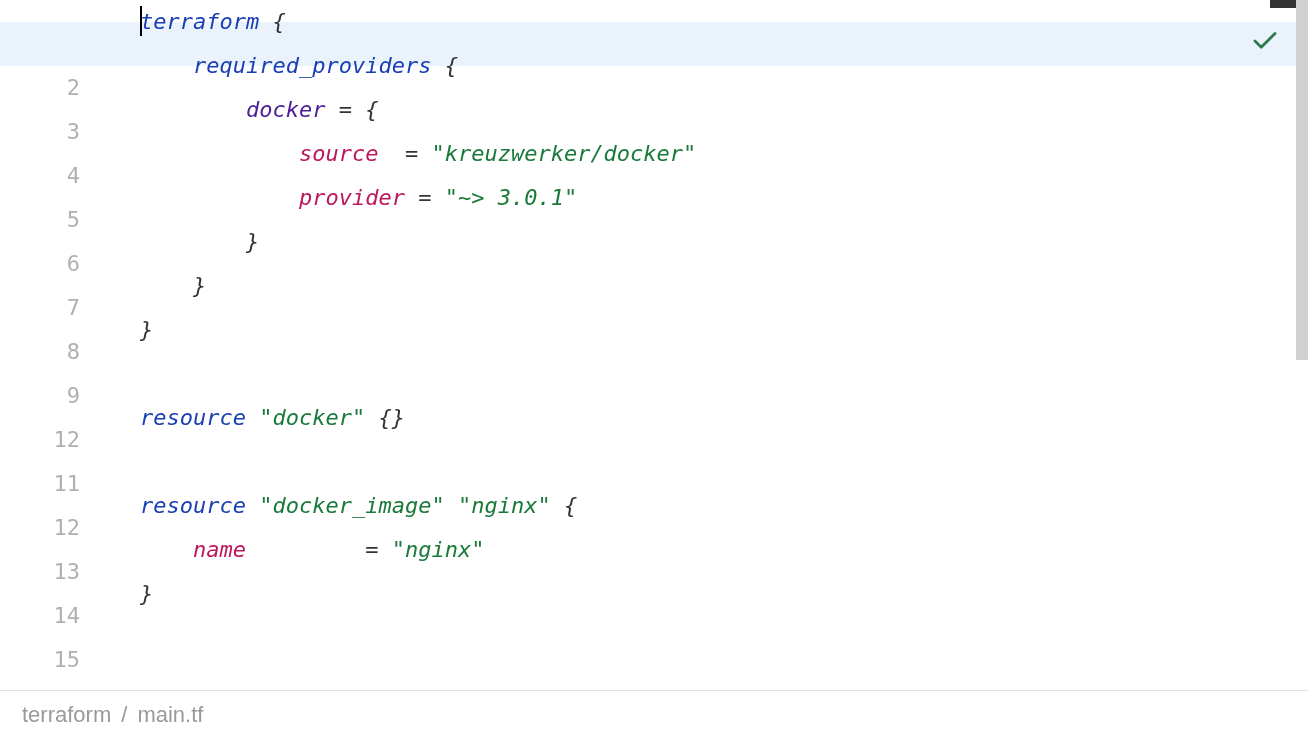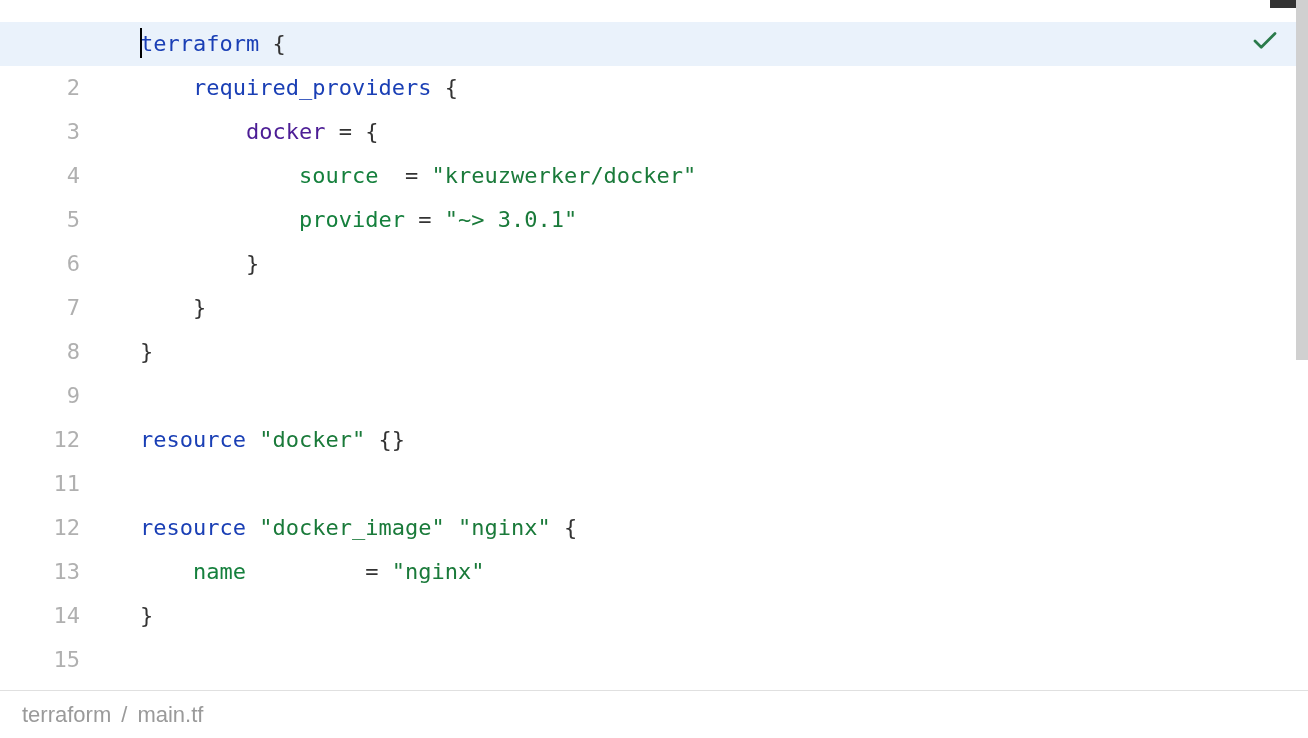--- a/index.html
+++ b/index.html
@@ -35,22 +35,22 @@
       user-select: none;
       padding-top: 22px;
     }
     .gutter-line {
       height: 44px;
       line-height: 44px;
       font-size: 22px;
     }
     .code-area {
       flex: 1;
-      padding-top: 22px;
       position: relative;
+      font-style: italic;
     }
     .code-line {
       height: 44px;
       line-height: 44px;
       white-space: pre;
       position: relative;
       padding-left: 40px;
     }
     .active-line-bg {
       position: absolute;
@@ -70,21 +70,21 @@
       width: 2px;
       height: 30px;
       background: #000;
       vertical-align: middle;
       margin-right: -2px;
       position: relative;
       top: -2px;
     }
     .tok-keyword { color: #1a3fb5; }
     .tok-ident { color: #4c1d95; }
-    .tok-attr { color: #15803d; }
+    .tok-attr { color: #be185d; }
     .tok-punct { color: #333; }
     .tok-string { color: #1a7a3a; }
     .tok-bool { color: #1a3fb5; }
     
     .checkmark {
       position: absolute;
       top: 26px;
       right: 28px;
       z-index: 5;
       color: #2a7a4a;

